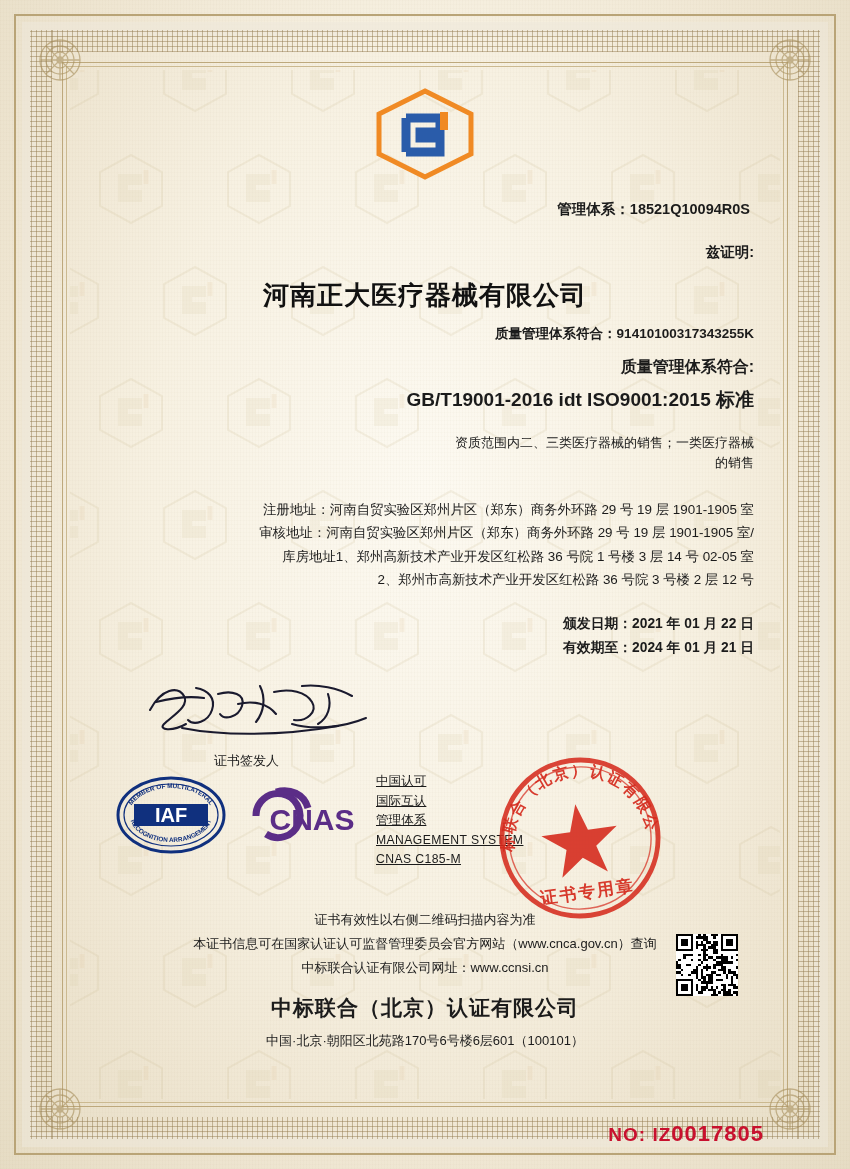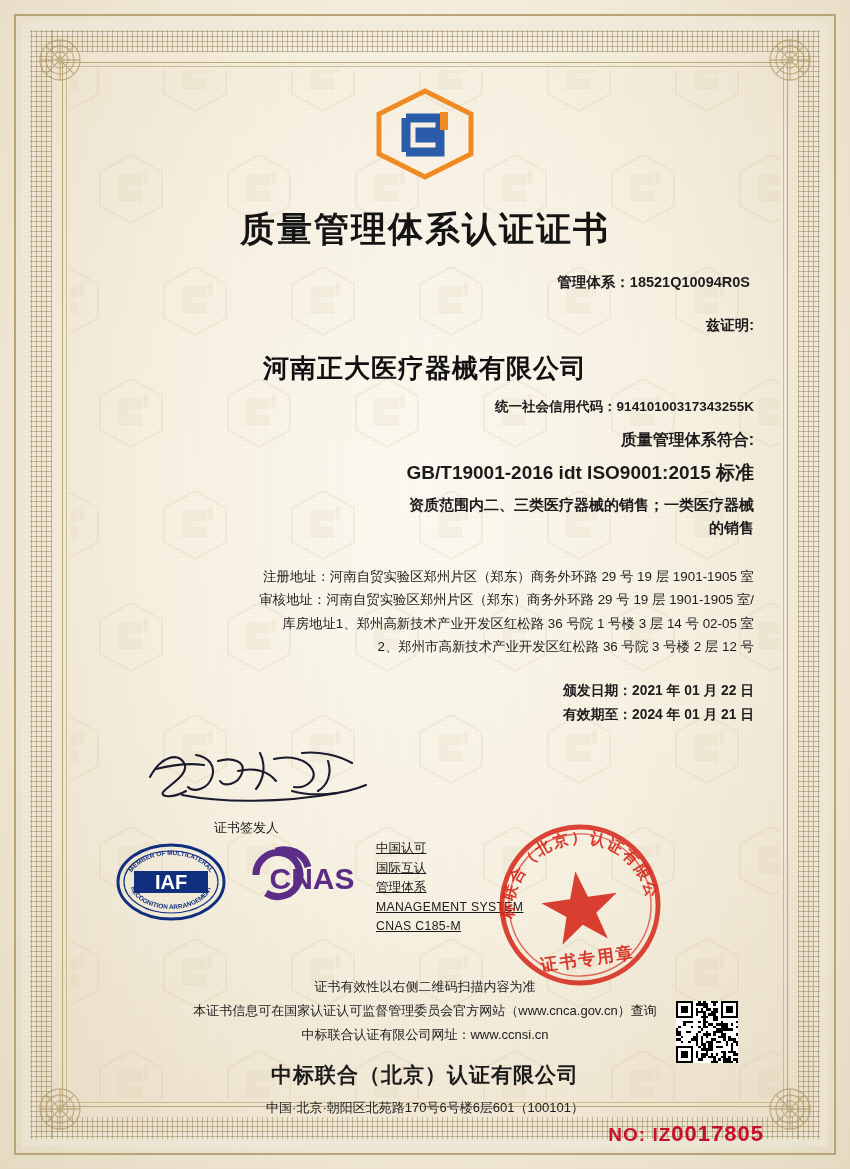--- a/index.html
+++ b/index.html
@@ -85,35 +85,35 @@
   }
   .right{text-align:right;}
   #hereby{margin-top:24px;font-size:14.5px;font-weight:bold;}
   #company{
     margin-top:16px;font-size:26px;font-weight:bold;letter-spacing:1px;color:#111;
   }
   #credit-code{margin-top:12px;font-size:13.5px;font-weight:bold;}
   #conform-label{margin-top:14px;font-size:16px;font-weight:bold;}
   #standard{margin-top:9px;font-size:19px;font-weight:bold;}
   #scope-label{margin-top:12px;font-size:14px;font-weight:bold;}
-  #scope{margin-top:8px;font-size:15px;font-weight:bold;line-height:1.5;}
+  #scope{margin-top:20px;font-size:13px;font-weight:normal;line-height:1.5;}
   #addresses{
     margin-top:26px;font-size:13.4px;line-height:1.75;text-align:right;font-weight:500;
   }
   #dates{margin-top:20px;font-size:13.8px;line-height:1.75;font-weight:bold;text-align:right;}
   
   #signature-block{margin-top:22px;text-align:left;position:relative;height:86px;}
   #signature{
     position:absolute;left:46px;top:-2px;width:230px;height:58px;
   }
   #sign-label{position:absolute;left:118px;top:54px;font-size:13px;margin-top:16px;}
   
   #marks{position:relative;height:120px;margin-top:2px;}
   #iaf{position:absolute;left:20px;top:6px;width:110px;height:78px;}
-  #cnas{position:absolute;left:150px;top:8px;width:118px;height:60px;}
+  #cnas{position:absolute;left:150px;top:16px;width:118px;height:60px;}
   #cnas-text{
     position:absolute;left:280px;top:2px;text-align:left;font-size:12.6px;line-height:1.55;text-decoration:underline;
   }
   #cnas-text .en{font-size:12.2px;letter-spacing:.4px;}
   #seal{position:absolute;left:398px;top:-18px;width:172px;height:172px;}
   
   #notes{margin-top:18px;font-size:13px;line-height:1.85;position:relative;}
   #notes .line{display:block;}
   #qr{position:absolute;right:16px;top:26px;width:62px;height:62px;}
   #issuer{margin-top:14px;font-size:21px;font-weight:bold;letter-spacing:1px;}
@@ -481,31 +481,30 @@
 
   <div id="logo">
     <svg viewBox="0 0 110 92">
       <polygon points="55,3 101,26 101,66 55,89 9,66 9,26" fill="none" stroke="#f08a24" stroke-width="5"></polygon>
       <path d="M36,30 L70,30 L70,44 L50,44 L50,50 L70,50 L70,64 L36,64" fill="none" stroke="#2a5caa" stroke-width="9" stroke-linejoin="miter"></path>
       <path d="M36,30 L36,64" fill="none" stroke="#2a5caa" stroke-width="9"></path>
       <path d="M74,24 L74,42" stroke="#f08a24" stroke-width="8"></path>
     </svg>
   </div>
 
-  <h1 id="cert-title">质量管理体系认证证书</h1>
 
   <div id="cert-no">
     <span>管理体系：</span><span>18521Q10094R0S</span>
   </div>
 
   <div id="hereby" class="right">兹证明:</div>
 
   <div id="company">河南正大医疗器械有限公司</div>
 
-  <div id="credit-code" class="right">统一社会信用代码：91410100317343255K</div>
+  <div id="credit-code" class="right">质量管理体系符合：91410100317343255K</div>
 
   <div id="conform-label" class="right">质量管理体系符合:</div>
 
   <div id="standard" class="right">GB/T19001-2016 idt ISO9001:2015 标准</div>
 
 
   <div id="scope" class="right">
     <div>资质范围内二、三类医疗器械的销售；一类医疗器械</div>
     <div>的销售</div>
   </div>

